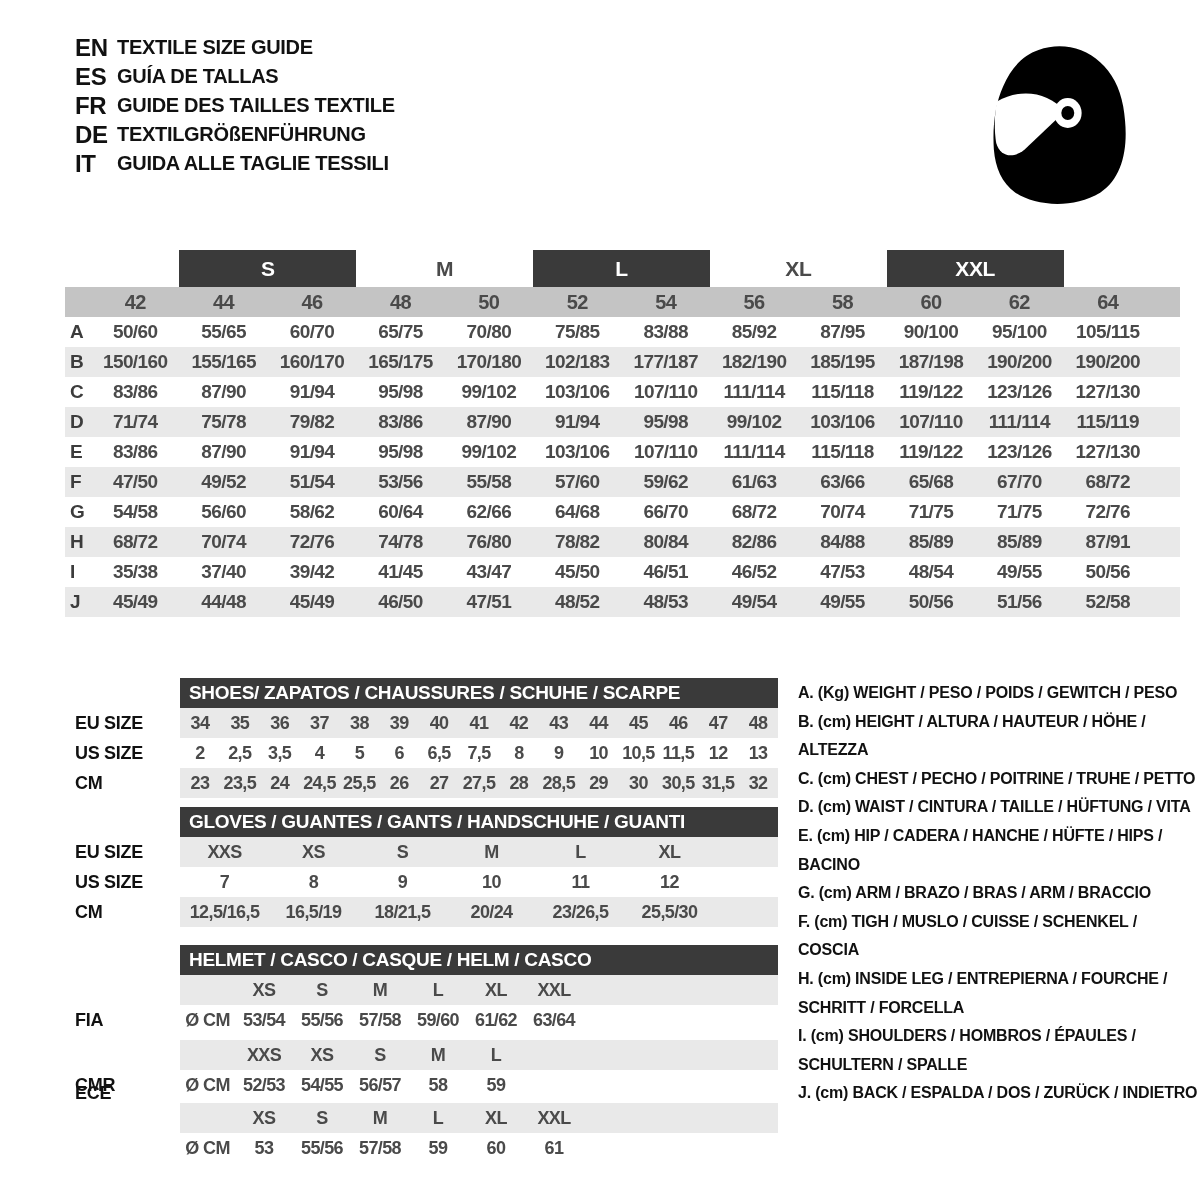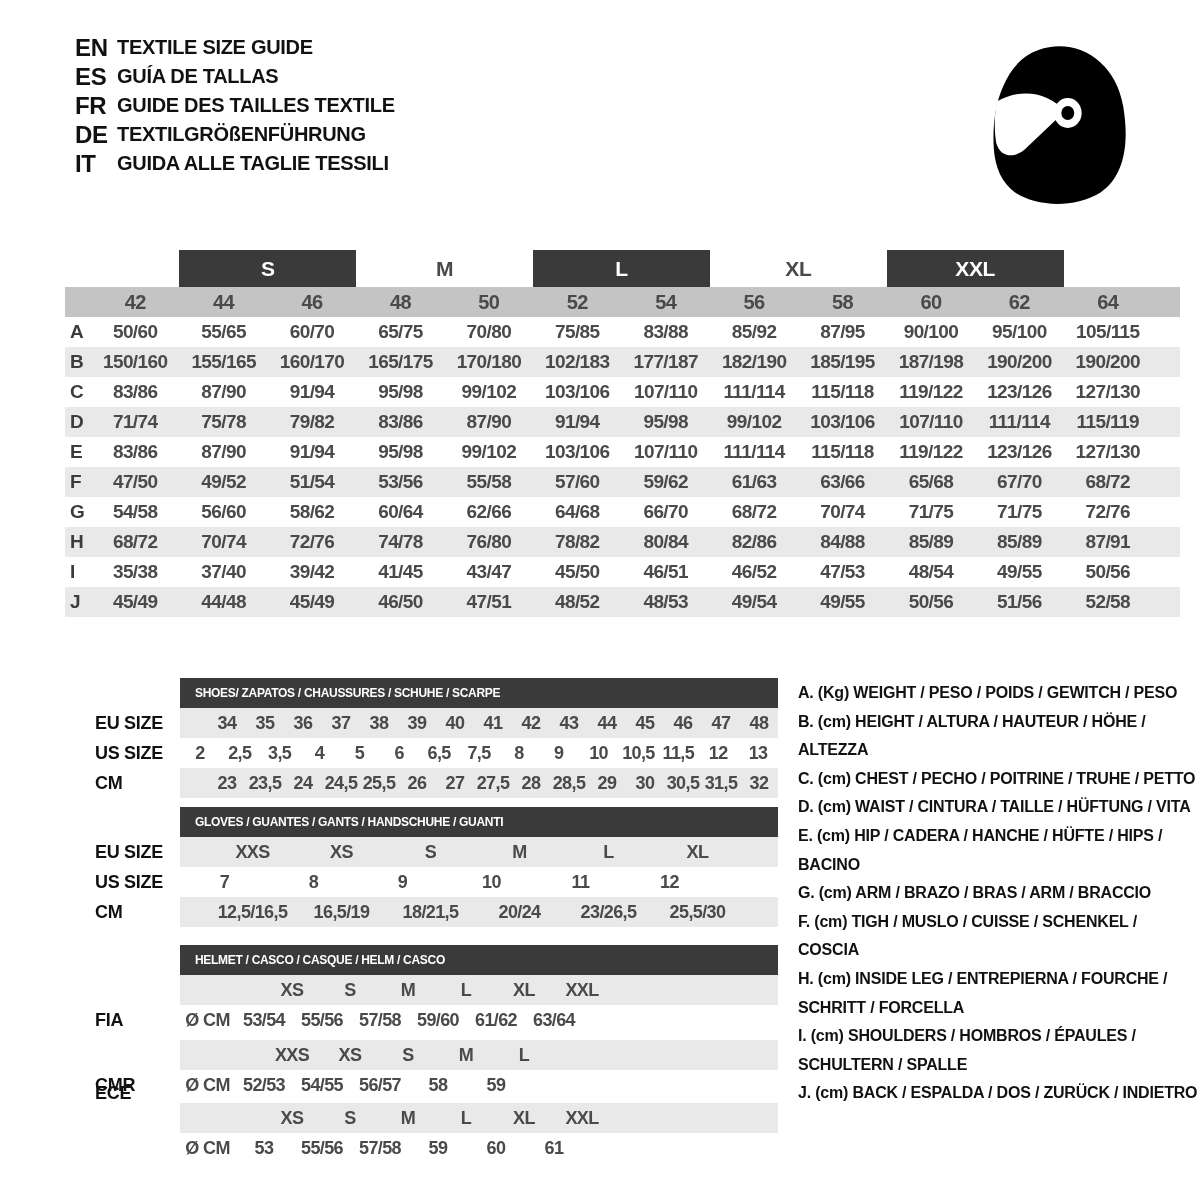--- a/index.html
+++ b/index.html
@@ -35,33 +35,33 @@
   .mcell{display:flex;align-items:center;justify-content:center;
          font-weight:bold;font-size:19px;color:var(--tnum);letter-spacing:-0.6px;
          white-space:nowrap;}
   #colnums .mcell{font-size:20px;}
   .mrow{height:30px;}
   .mrow.odd{background:var(--stripe);}
   .rlabel{justify-content:flex-start;padding-left:5px;color:#3c3c3c;}
 
   
   .sub{left:180px;width:598px;}
-  .bar{height:30px;background:var(--dark);color:#ffffff;font-weight:bold;font-size:12px;
-       display:flex;align-items:center;padding-left:15px;letter-spacing:-0.3px;box-sizing:border-box;}
+  .bar{height:30px;background:var(--dark);color:#ffffff;font-weight:bold;font-size:19px;
+       display:flex;align-items:center;padding-left:9px;letter-spacing:-0.3px;box-sizing:border-box;}
   .trow{height:30px;display:grid;align-items:center;}
-  .trow.g{background:var(--stripe);padding-left:28px;}
+  .trow.g{background:var(--stripe);}
   .grid15{grid-template-columns:repeat(15,1fr);}
   .grid6{grid-template-columns:repeat(6,89px);}
   .grid7{grid-template-columns:55px repeat(6,58px);}
   .tcell{text-align:center;font-weight:bold;font-size:18px;color:var(--tnum);
          letter-spacing:-0.6px;white-space:nowrap;}
 
   
   .slabel{position:absolute;left:75px;font-weight:bold;font-size:18px;color:var(--ink);
-          line-height:30px;letter-spacing:-0.3px;margin-left:20px;}
+          line-height:30px;letter-spacing:-0.3px;}
 
   
   #legend{left:798px;top:679px;width:400px;}
   .litem{font-weight:bold;font-size:16px;color:var(--ink);line-height:28.6px;letter-spacing:-0.2px;}
 </style>
 </head>
 <body>
 
 <div id="lang" class="abs">
     <div class="lrow">

